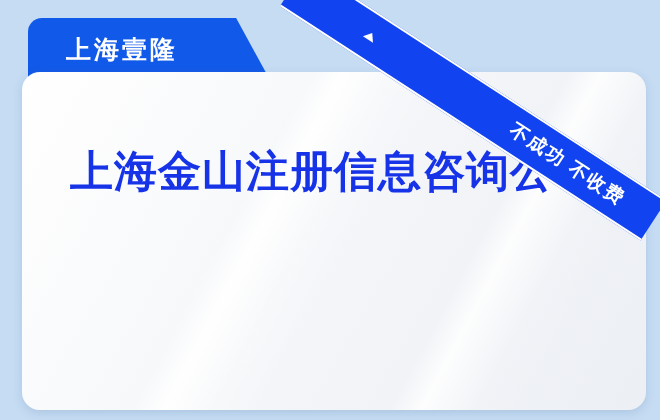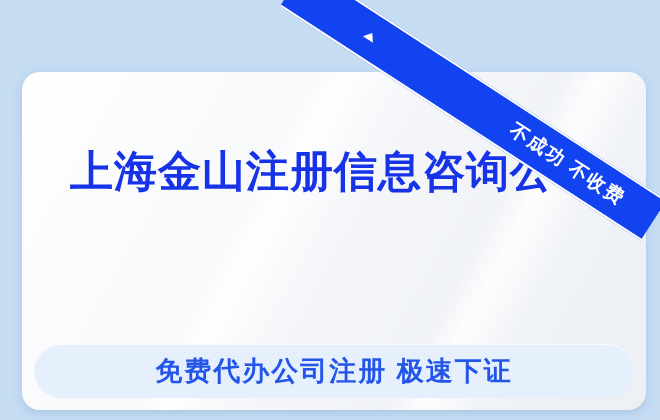--- a/index.html
+++ b/index.html
@@ -164,33 +164,33 @@
     border-left: 6px solid transparent;
     border-right: 6px solid transparent;
     border-bottom: 8px solid #ffffff;
   }
 </style>
 </head>
 <body>
 
 <div id="poster">
 
+  <div id="brand-tab">
+    <span class="tab-label">上海壹隆</span>
+  </div>
 
   <div id="card">
     <div id="card-inner">
 
       <div id="title-block">
         <div class="title-line" id="title-line-1">上海金山注册信息咨询公司</div>
       </div>
 
     </div>
 
-    <div id="promo-pill">
-      <span class="promo-text">免费代办公司注册 极速下证</span>
-    </div>
   </div>
 
   <div id="ribbon">
     <span id="ribbon-marker"></span>
     <span class="ribbon-text">不成功  不收费</span>
   </div>
 
 </div>
 
 </body></html>

